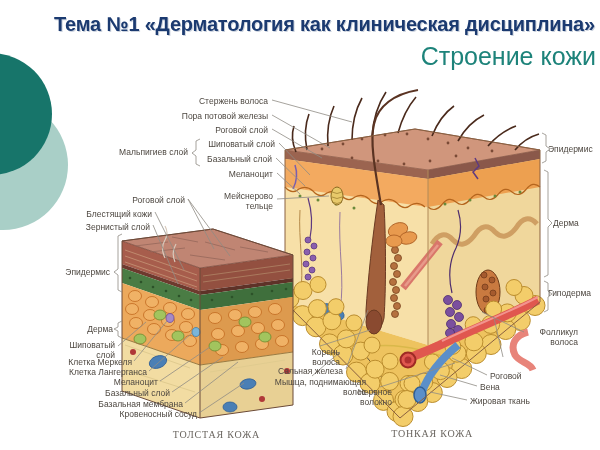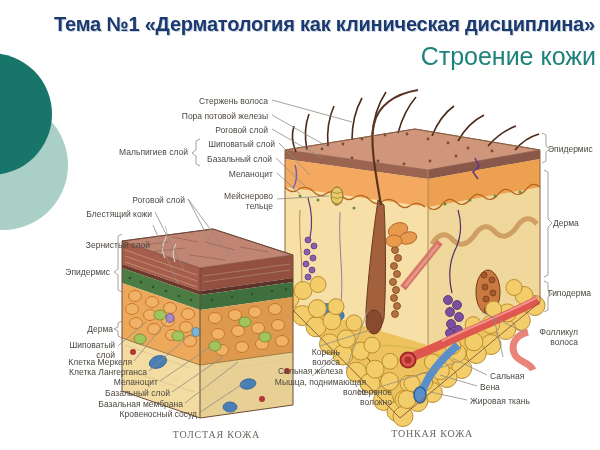--- a/index.html
+++ b/index.html
@@ -387,38 +387,38 @@
   <div class="lbl r" style="right:332px;top:125px">Роговой слой</div>
   <div class="lbl r" style="right:325px;top:139px">Шиповатый слой</div>
   <div class="lbl r" style="right:328px;top:154px">Базальный слой</div>
   <div class="lbl r" style="right:412px;top:147px">Мальпигиев слой</div>
   <div class="lbl r" style="right:327px;top:169px">Меланоцит</div>
   <div class="lbl c" style="right:327px;top:191px">Мейснерово
 тельце</div>
 
   <div class="lbl r" style="right:415px;top:195px">Роговой слой</div>
   <div class="lbl r" style="right:448px;top:209px">Блестящий кожи</div>
-  <div class="lbl r" style="right:450px;top:240px">Зернистый слой</div>
+  <div class="lbl r" style="right:450px;top:222px">Зернистый слой</div>
   <div class="lbl r" style="right:490px;top:267px">Эпидермис</div>
   <div class="lbl r" style="right:487px;top:324px">Дерма</div>
   <div class="lbl c" style="right:485px;top:340px">Шиповатый
 слой</div>
   <div class="lbl r" style="right:468px;top:357px">Клетка Меркеля</div>
   <div class="lbl r" style="right:453px;top:367px">Клетка Лангерганса</div>
   <div class="lbl r" style="right:442px;top:377px">Меланоцит</div>
   <div class="lbl r" style="right:430px;top:388px">Базальный слой</div>
   <div class="lbl r" style="right:417px;top:399px">Базальная мембрана</div>
   <div class="lbl r" style="right:403px;top:409px">Кровеносный сосуд</div>
 
   <div class="lbl" style="left:548px;top:144px">Эпидермис</div>
   <div class="lbl" style="left:553px;top:218px">Дерма</div>
   <div class="lbl" style="left:548px;top:288px">Гиподерма</div>
   <div class="lbl c" style="left:518px;top:327px;width:60px">Фолликул
 волоса</div>
-  <div class="lbl" style="left:490px;top:371px">Сальная</div>
+  <div class="lbl" style="left:490px;top:371px">Роговой</div>
   <div class="lbl" style="left:480px;top:382px">Вена</div>
   <div class="lbl" style="left:470px;top:396px">Жировая ткань</div>
 
   <div class="lbl c" style="left:288px;top:347px;width:52px">Корень
 волоса</div>
   <div class="lbl r" style="right:257px;top:366px">Сальная железа</div>
   <div class="lbl c" style="left:256px;top:377px;width:110px">Мышца, поднимающая
 волос</div>
   <div class="lbl c" style="left:340px;top:387px;width:52px">Нервное
 волокно</div>

